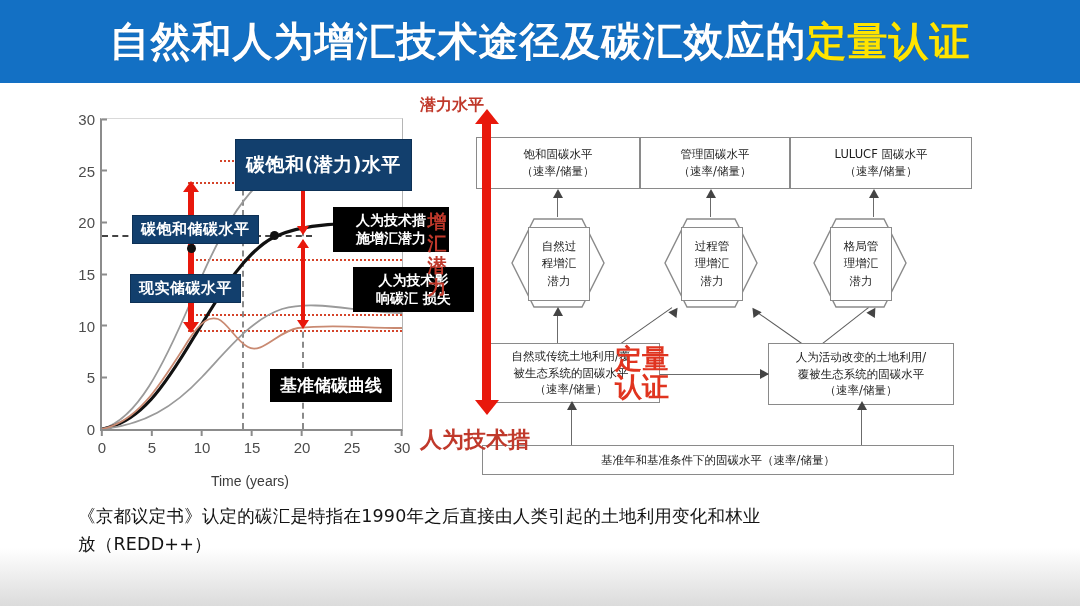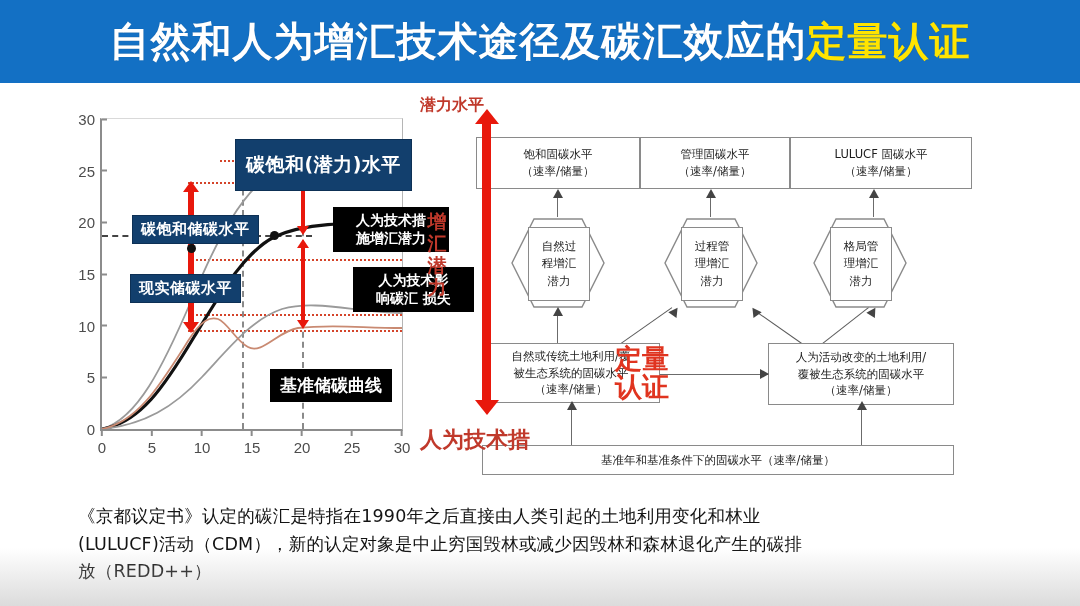--- a/index.html
+++ b/index.html
@@ -237,20 +237,21 @@
         <div>人为技术措</div>
         <div>施增汇潜力</div>
       </div>
       <div class="blk loss">
         <div>人为技术影</div>
         <div>响碳汇 损失</div>
       </div>
       <div class="blk base">基准储碳曲线</div>
     </div>
 
+    <div class="xaxis-label">Time (years)</div>
   </div>
 
   <div class="diagram">
 
     <div class="redlabel potential">潜力水平</div>
     <div class="redlabel baseline">人为技术措</div>
     <div class="redlabel vertical">增汇潜力</div>
     <div class="bigred"></div>
     <div class="redlabel tech">定量认证</div>
 
@@ -336,18 +337,17 @@
     </div>
 
     <div class="conn v" style="left:151px;top:310px;height:40px"></div>
     <div class="arrowhead" style="left:147px;top:306px"></div>
     <div class="conn v" style="left:441px;top:310px;height:40px"></div>
     <div class="arrowhead" style="left:437px;top:306px"></div>
   </div>
 
   <div class="caption">
     <div>《京都议定书》认定的碳汇是特指在1990年之后直接由人类引起的土地利用变化和林业</div>
-    <div>(LULUCF)活动（CDM），新的认定对象是中止穷国毁林或减少因毁林和森林退化产生的碳排</div>
     <div>放（REDD++）</div>
   </div>
 
   <div class="bottomfade"></div>
 </div>
 
 </body></html>

